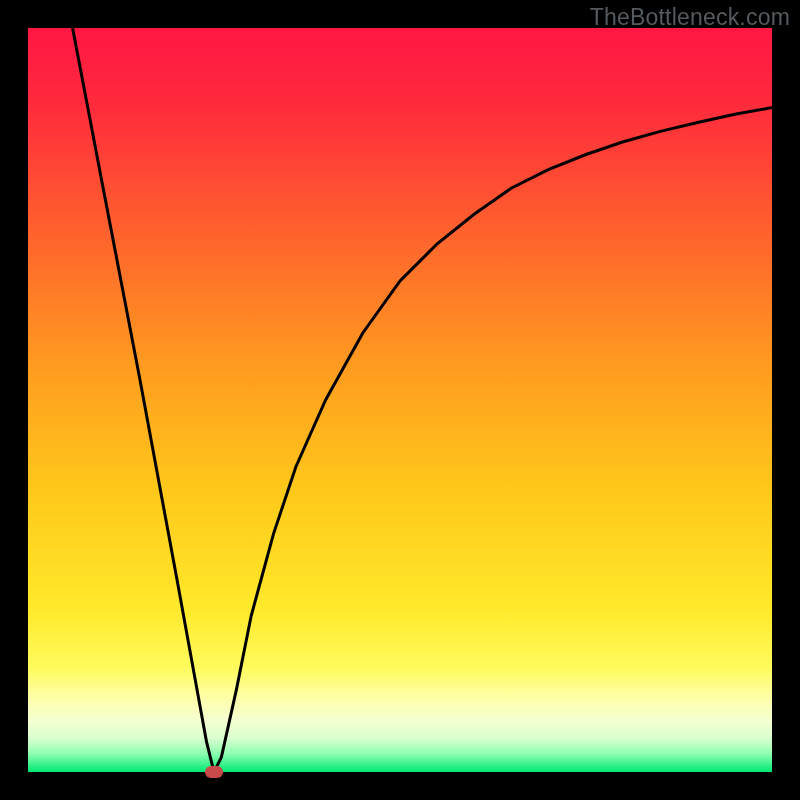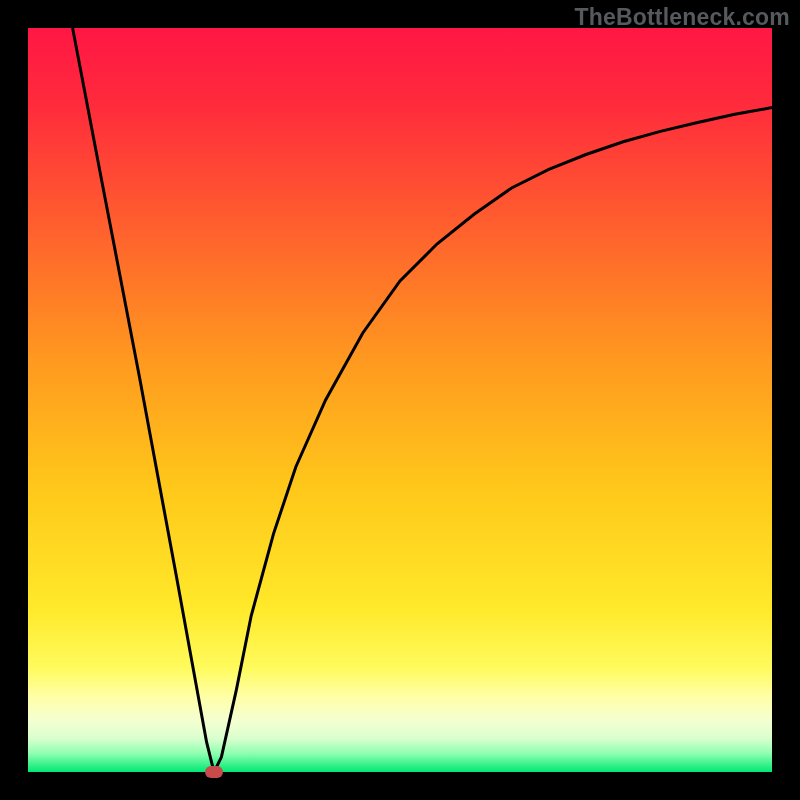--- a/index.html
+++ b/index.html
@@ -32,21 +32,21 @@
     top: 0;
     width: 744px;
     height: 744px;
   }
   .watermark {
     position: absolute;
     top: 4px;
     right: 10px;
     color: #555a5e;
     font-size: 23px;
-    font-weight: 700;
+    font-weight: 400;
     letter-spacing: 0.2px;
     margin-left: 36px;
   }
   .marker {
     position: absolute;
     width: 18px;
     height: 12px;
     border-radius: 6px;
     background: #c94a4a;
     transform: translate(-50%, -50%);

